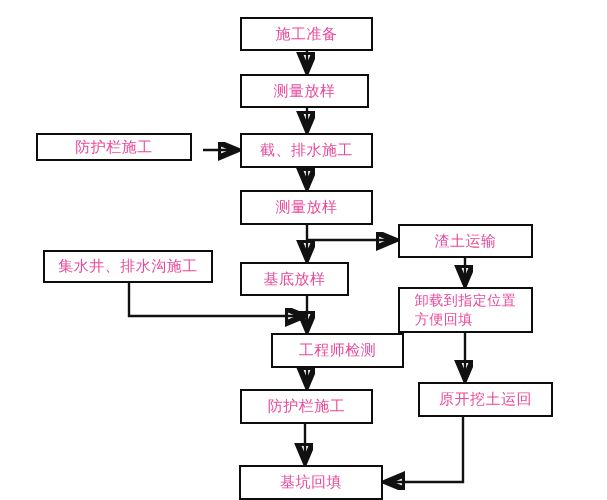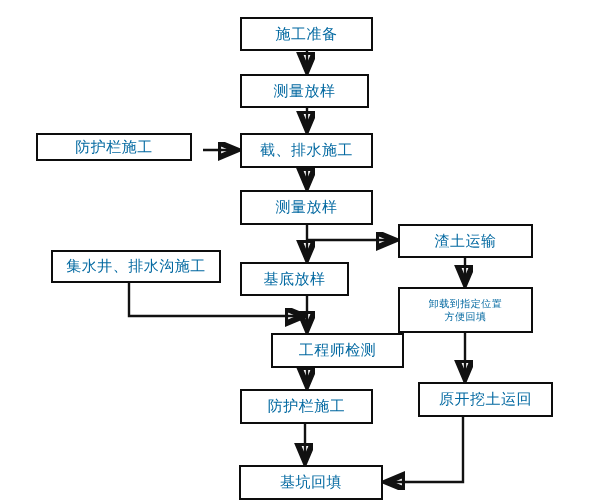--- a/index.html
+++ b/index.html
@@ -18,30 +18,30 @@
     overflow: hidden;
   }
   .node {
     position: absolute;
     box-sizing: border-box;
     background: #ffffff;
     border: 2px solid #0d0d0d;
     display: flex;
     align-items: center;
     justify-content: center;
-    text-align: center;
-    color: #0369a1;
+    text-align: left;
+    color: #ec4899;
     font-size: 15px;
     line-height: 1.25;
     letter-spacing: 0.5px;
     white-space: pre-line;
     user-select: none;
   }
   .node.two-line {
-    font-size: 10px;
+    font-size: 14px;
     line-height: 1.35;
   }
   svg.wires {
     position: absolute;
     left: 0;
     top: 0;
     width: 607px;
     height: 500px;
     overflow: visible;
   }
@@ -77,21 +77,21 @@
         <path d="M463,417 L463,482 L387,482" marker-end="url(#arrowhead)"></path>
       </g>
   </svg>
   <div id="node-layer">
       <div class="node" style="left: 240px; top: 17px; width: 133px; height: 34px;">施工准备</div>
       <div class="node" style="left: 240px; top: 74px; width: 129px; height: 34px;">测量放样</div>
       <div class="node" style="left: 36px; top: 133px; width: 156px; height: 28px;">防护栏施工</div>
       <div class="node" style="left: 240px; top: 133px; width: 133px; height: 35px;">截、排水施工</div>
       <div class="node" style="left: 240px; top: 190px; width: 133px; height: 35px;">测量放样</div>
       <div class="node" style="left: 398px; top: 224px; width: 135px; height: 34px;">渣土运输</div>
-      <div class="node" style="left: 51px; top: 250px; width: 170px; height: 33px;">集水井、排水沟施工</div>
+      <div class="node" style="left: 43px; top: 250px; width: 170px; height: 33px;">集水井、排水沟施工</div>
       <div class="node" style="left: 240px; top: 262px; width: 109px; height: 34px;">基底放样</div>
       <div class="node two-line" style="left: 398px; top: 287px; width: 135px; height: 46px;">卸载到指定位置
 方便回填</div>
       <div class="node" style="left: 240px; top: 333px; width: 133px; height: 35px; margin-left: 31px;">工程师检测</div>
       <div class="node" style="left: 418px; top: 382px; width: 135px; height: 35px;">原开挖土运回</div>
       <div class="node" style="left: 240px; top: 389px; width: 133px; height: 35px;">防护栏施工</div>
       <div class="node" style="left: 239px; top: 465px; width: 144px; height: 35px;">基坑回填</div>
     </div>
 </div>
 

